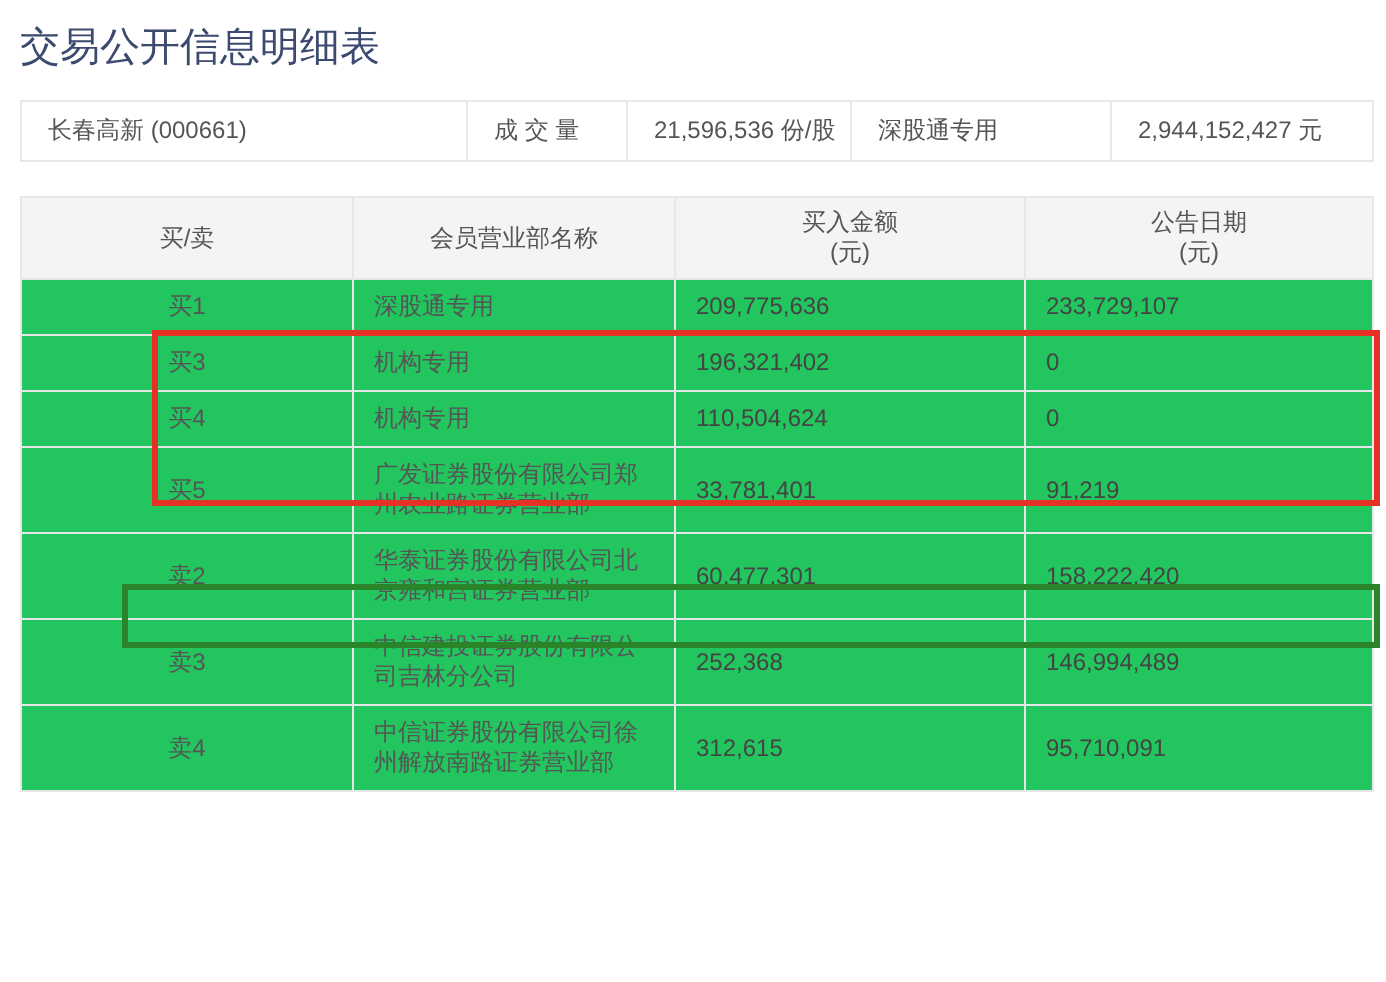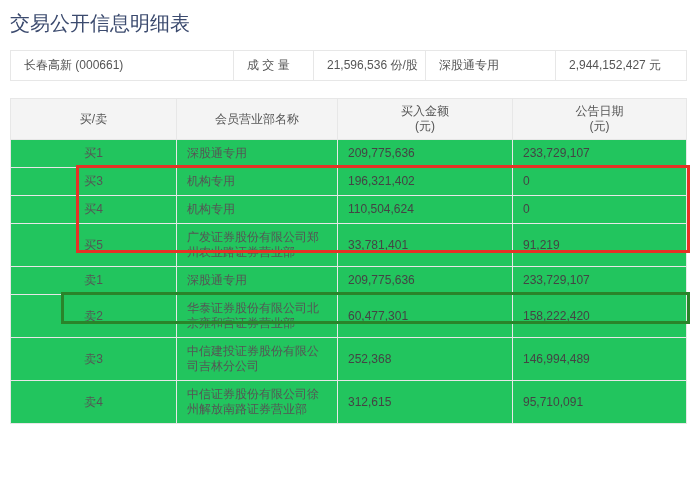--- a/index.html
+++ b/index.html
@@ -117,26 +117,20 @@
           <td class="c-num">110,504,624</td>
           <td class="c-num">0</td>
         </tr>
         <tr>
           <td class="c-side">买5</td>
           <td>广发证券股份有限公司郑州农业路证券营业部</td>
           <td class="c-num">33,781,401</td>
           <td class="c-num">91,219</td>
         </tr>
         <tr>
-          <td class="c-side">卖1</td>
-          <td>深股通专用</td>
-          <td class="c-num">209,775,636</td>
-          <td class="c-num">233,729,107</td>
-        </tr>
-        <tr>
           <td class="c-side">卖2</td>
           <td>华泰证券股份有限公司北京雍和宫证券营业部</td>
           <td class="c-num">60,477,301</td>
           <td class="c-num">158,222,420</td>
         </tr>
         <tr>
           <td class="c-side">卖3</td>
           <td>中信建投证券股份有限公司吉林分公司</td>
           <td class="c-num">252,368</td>
           <td class="c-num">146,994,489</td>

